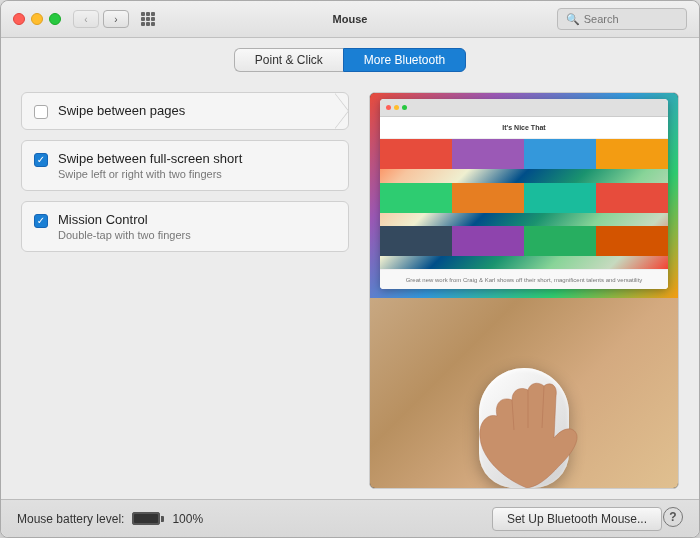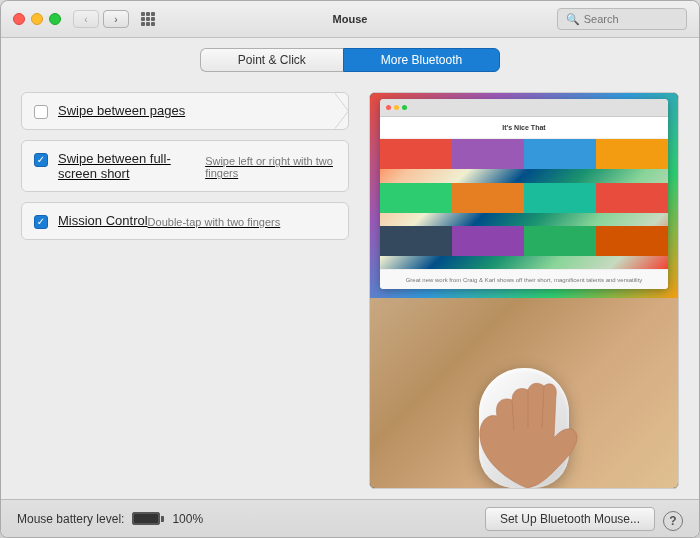--- a/index.html
+++ b/index.html
@@ -137,21 +137,21 @@
     
     .toolbar {
       padding: 10px 0;
       display: flex;
       justify-content: center;
       gap: 0;
       background: #ececec;
     }
 
     .tab-btn {
-      padding: 4px 37px;
+      padding: 4px 20px;
       font-size: 12px;
       border: 1px solid #b0b0b0;
       cursor: pointer;
       background: linear-gradient(to bottom, #f8f8f8, #e8e8e8);
       color: #333;
     }
 
     .tab-btn:first-child {
       border-radius: 6px 0 0 6px;
       border-right: none;
@@ -244,21 +244,21 @@
     }
 
     .checkmark {
       color: white;
       font-size: 10px;
       line-height: 1;
     }
 
     .option-text {
       display: flex;
-      text-decoration: underline;
+      flex-direction: column;
     }
 
     .option-title {
       font-size: 13px;
       font-weight: 500;
       color: #222;
     }
 
     .option-subtitle {
       font-size: 11px;
@@ -452,22 +452,22 @@
       width: 3px;
       height: 6px;
       background: #555;
       border-radius: 0 1px 1px 0;
       margin-left: 1px;
     }
 
     .bottom-right {
       margin-left: auto;
       display: flex;
-      align-items: flex-end;
-      gap: 8px;
+      align-items: flex-start;
+      gap: 1px;
     }
 
     .setup-btn {
       padding: 4px 14px;
       font-size: 12px;
       background: linear-gradient(to bottom, #f8f8f8, #e0e0e0);
       border: 1px solid #b0b0b0;
       border-radius: 4px;
       cursor: pointer;
       color: #333;

